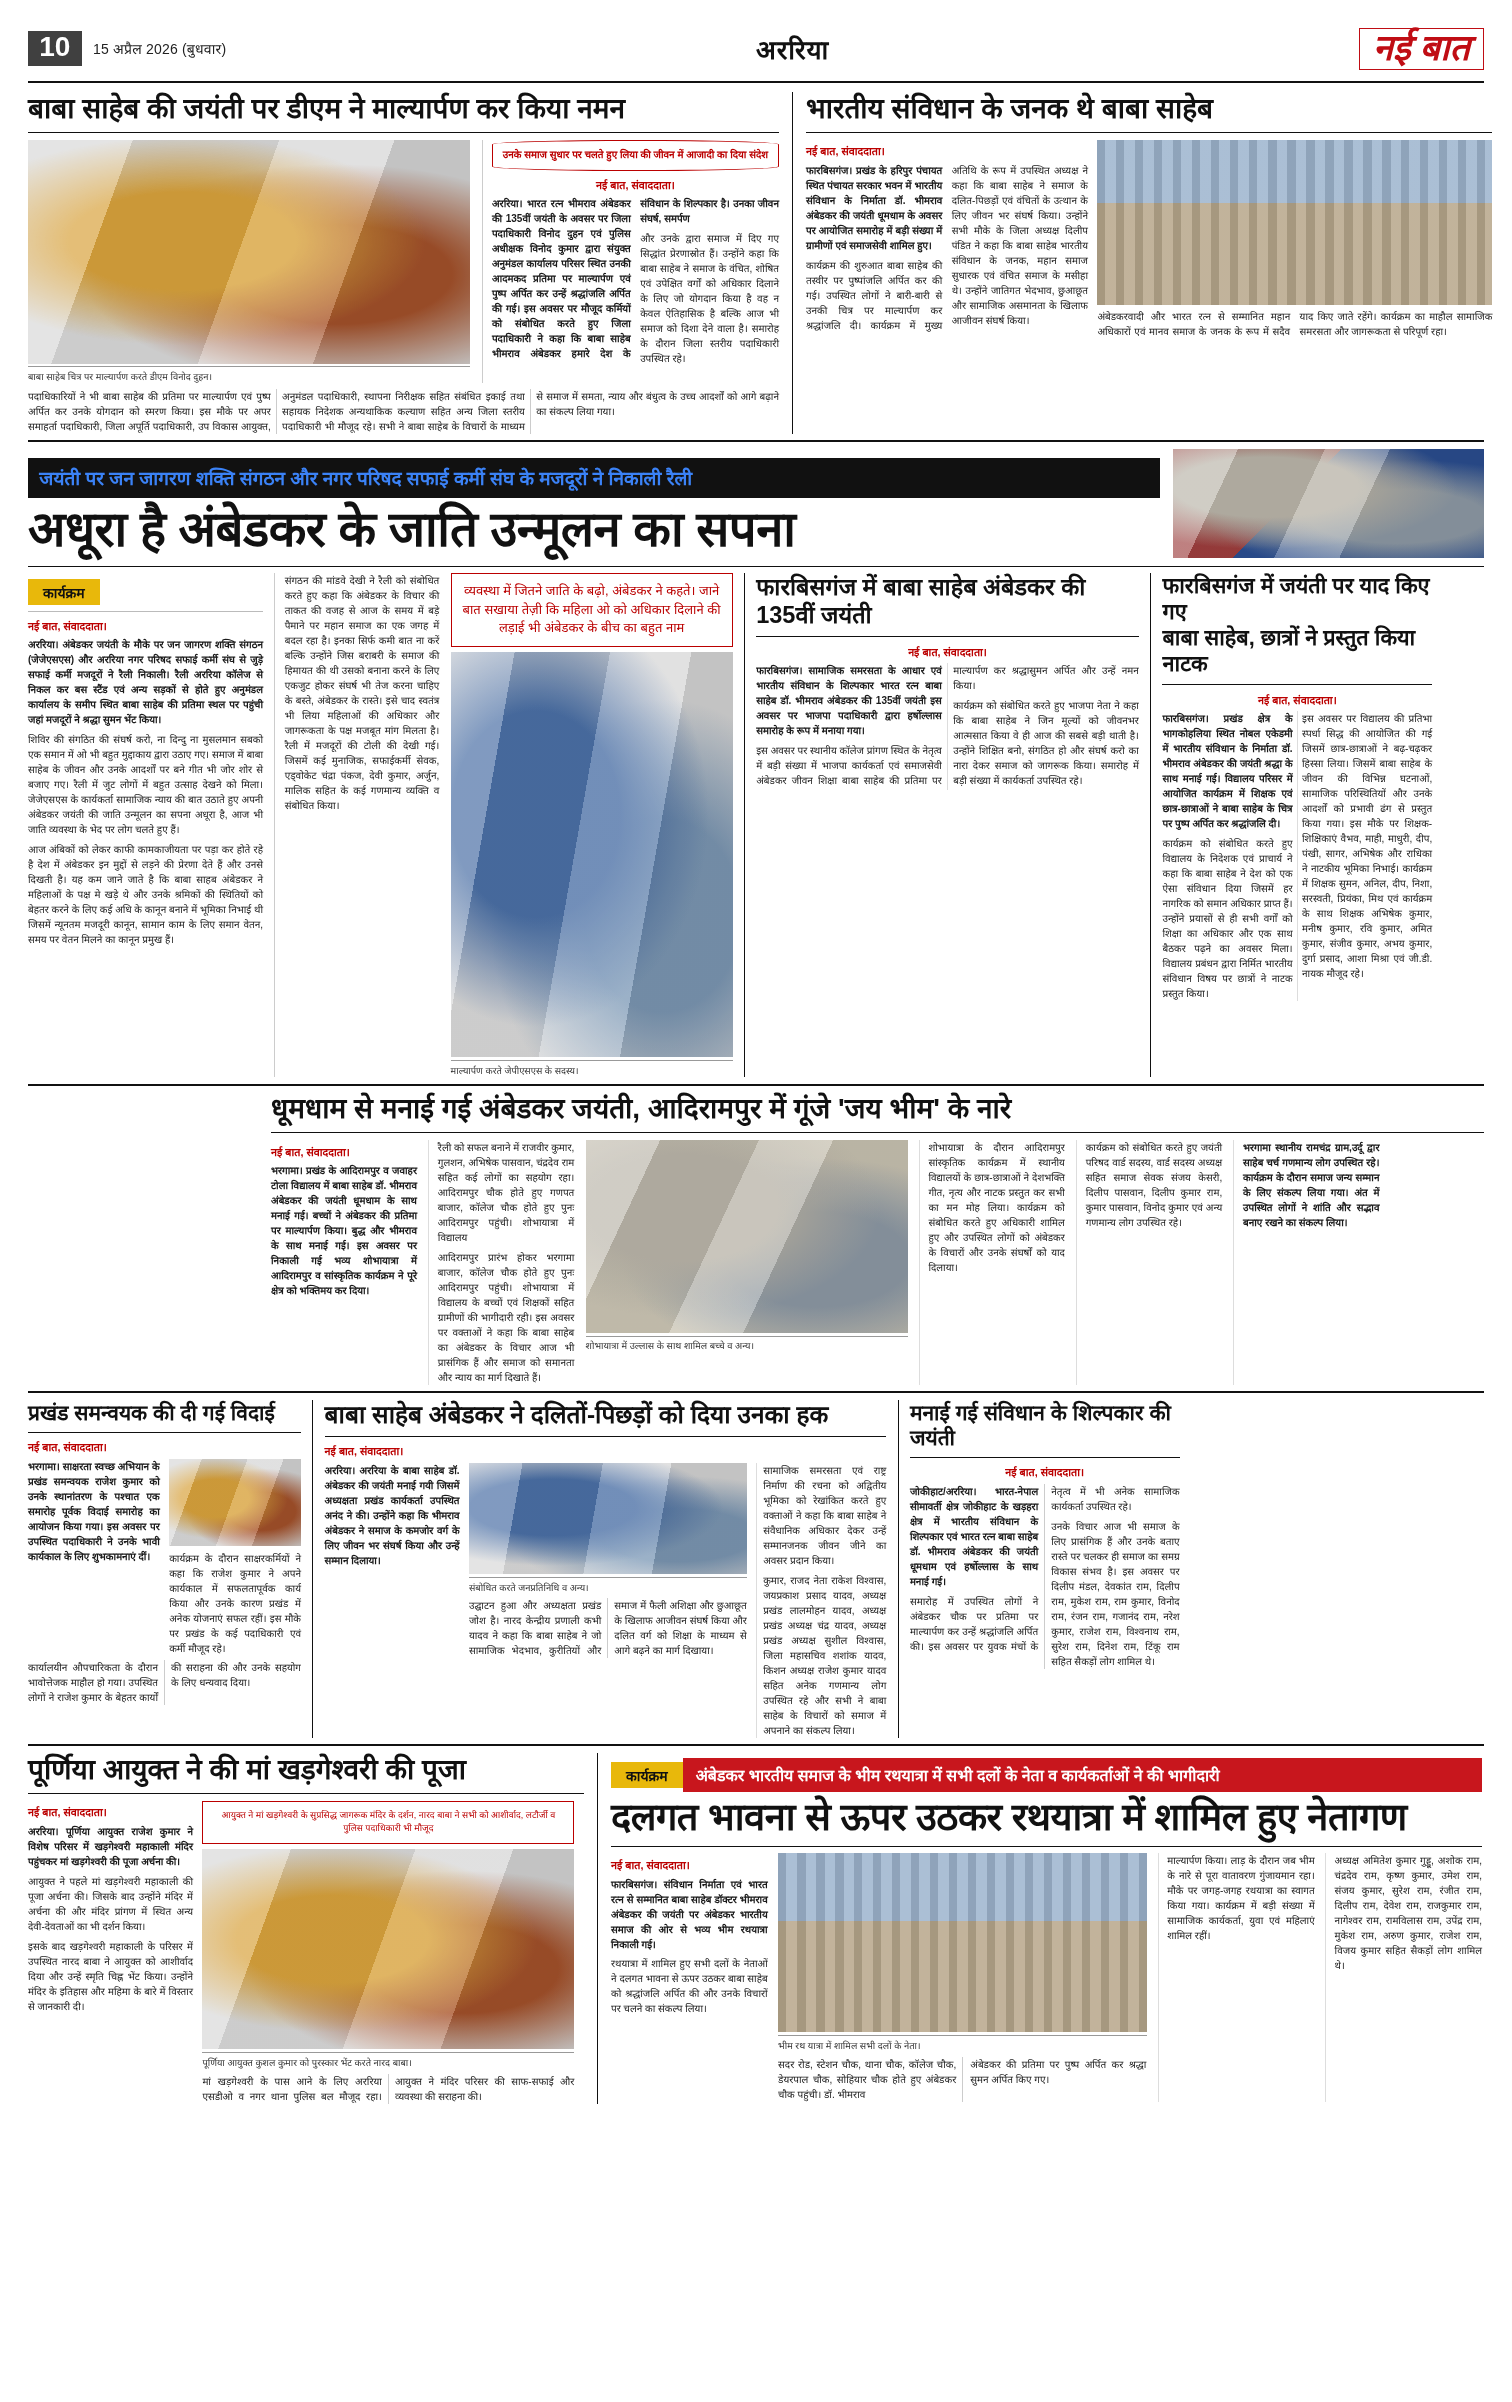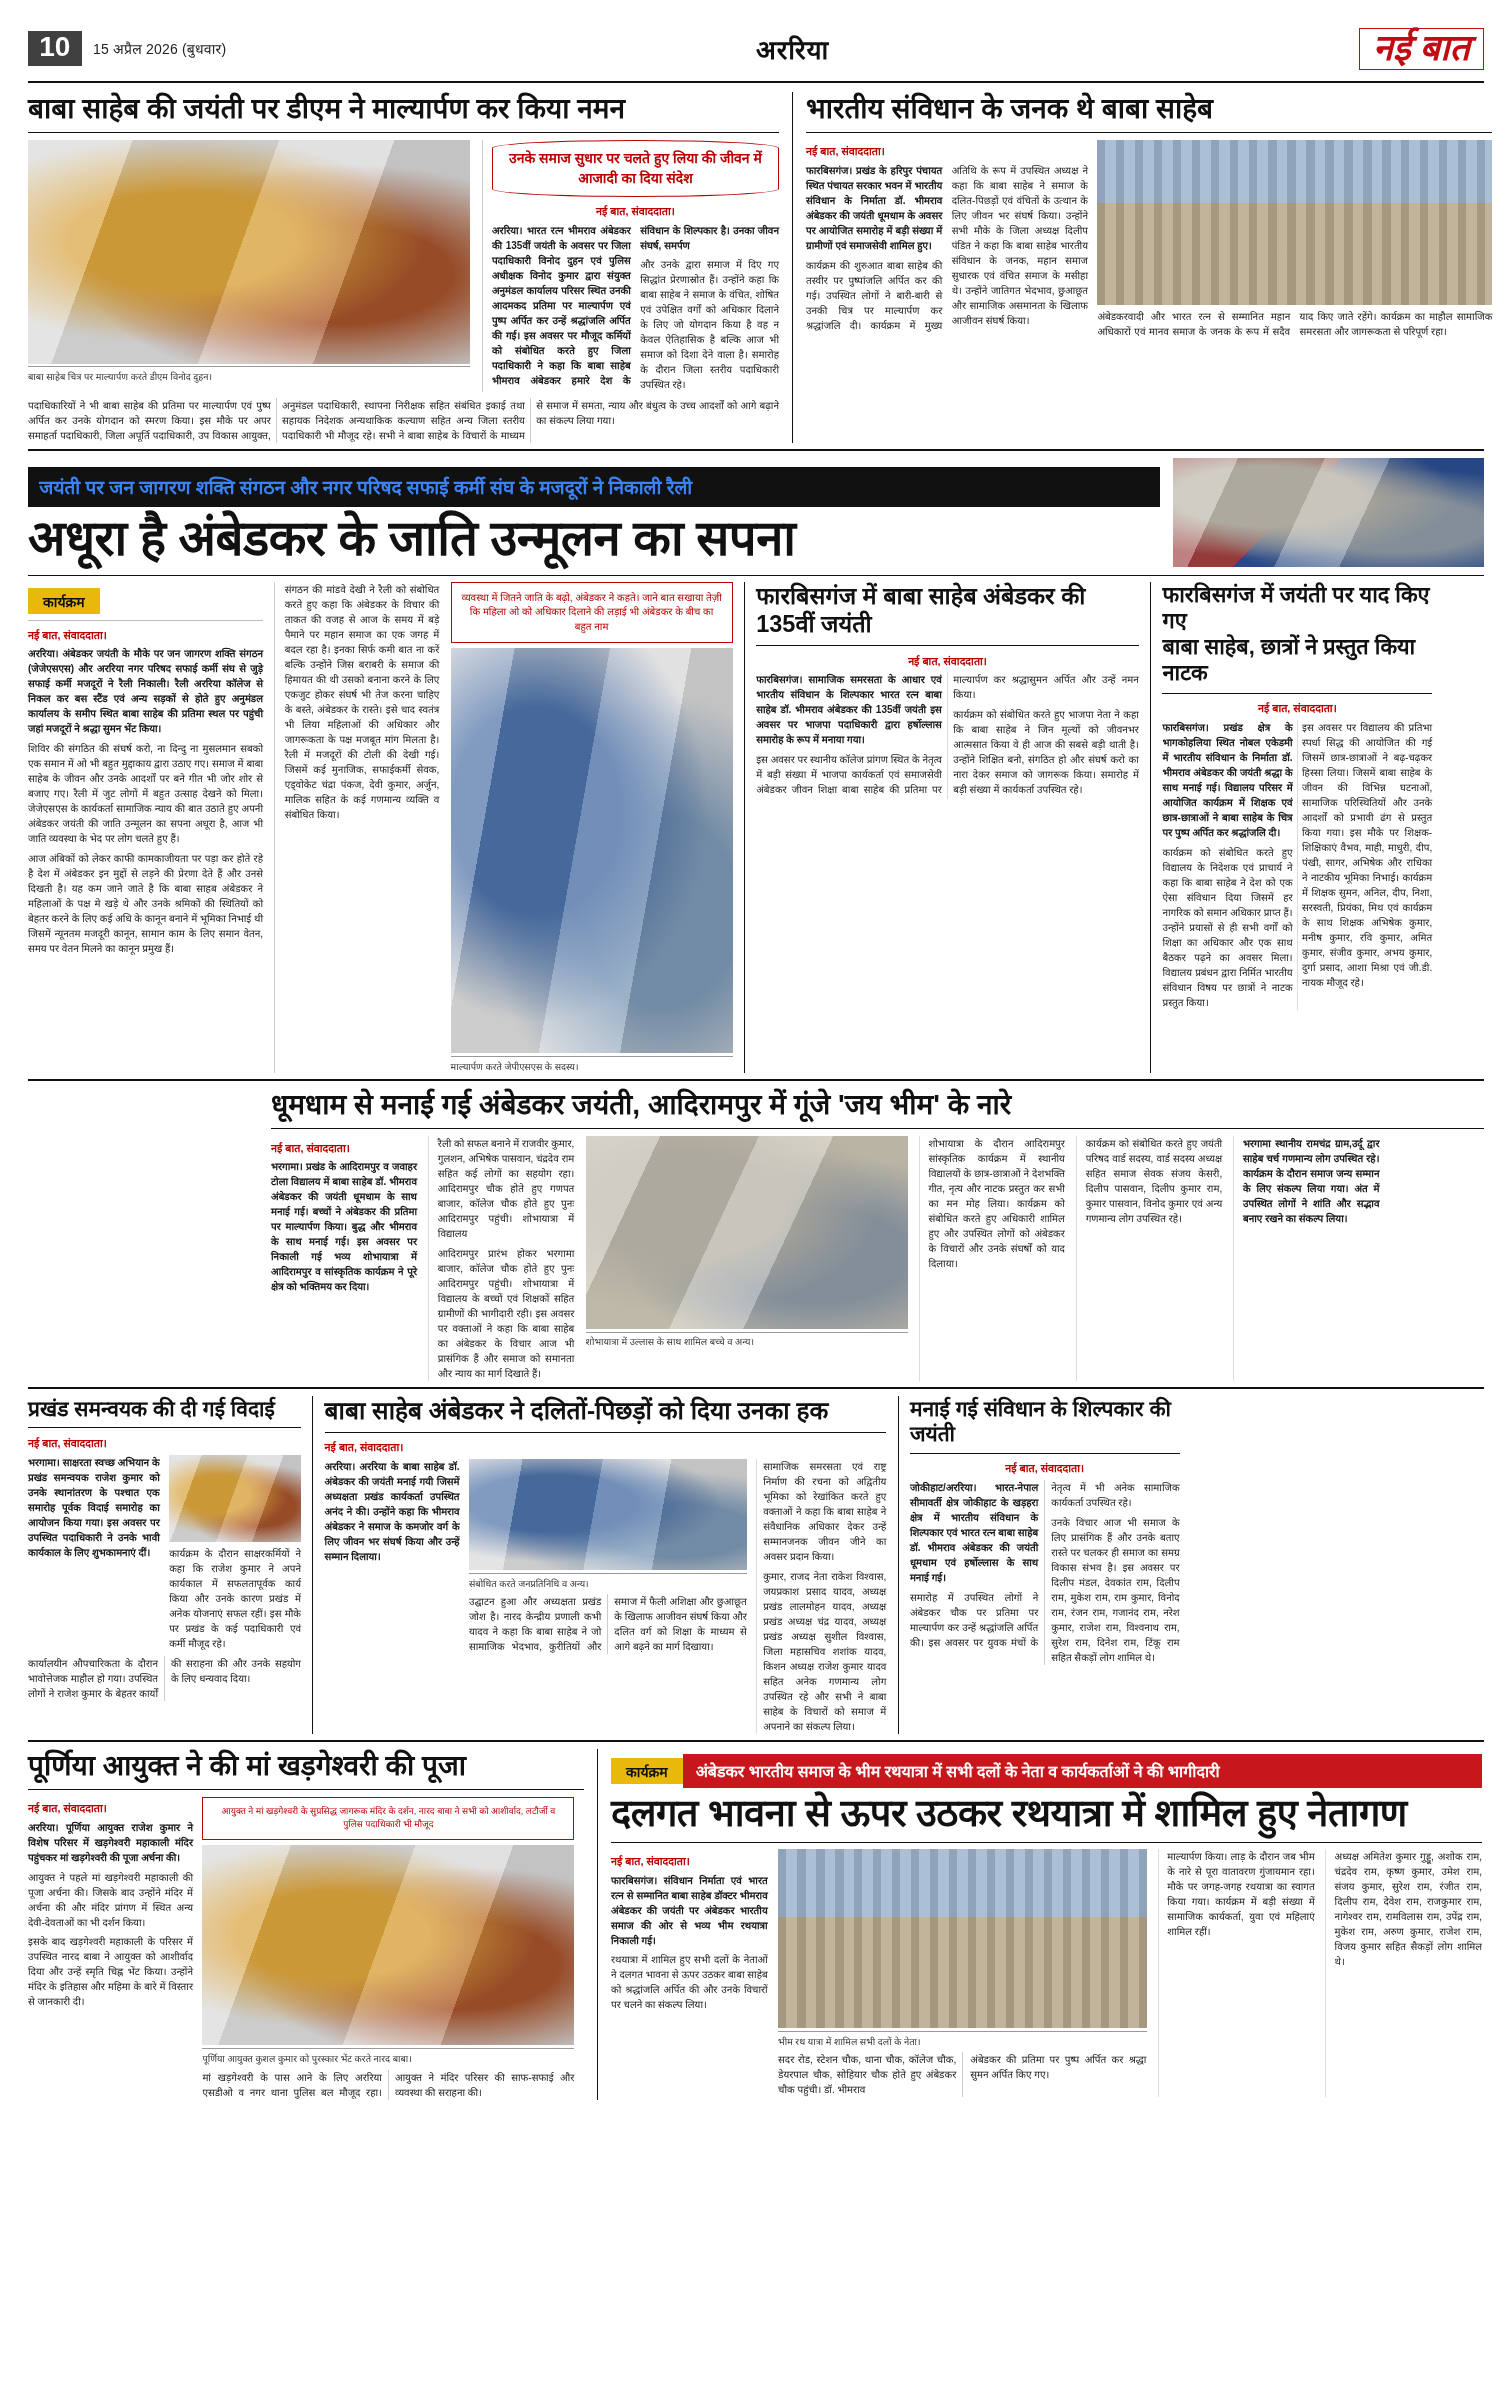--- a/index.html
+++ b/index.html
@@ -79,21 +79,21 @@
   .top-left { width:751px; }
   .top-right { width:701px; border-left:0.9px solid #111; padding-left:13px; }
   .big-head { font-size:29px; font-weight:bold; line-height:1.2; }
   .top-left .big-head { font-size:28px; }
   .top-right .big-head { font-size:28px; }
   .two-col { column-count:2; column-gap:13px; column-rule:0.9px solid #ccc; }
   .three-col { column-count:3; column-gap:11.3px; column-rule:0.9px solid #ccc; }
 
   .callout {
     border:1.9px solid #b00; border-radius:50%/14%;
-    padding:7.5px 9.4px; font-size:14px; line-height:1.45; color:#b00;
+    padding:7.5px 9.4px; font-size:10px; line-height:1.45; color:#b00;
     text-align:center; font-weight:bold; margin-bottom:5.6px;
   }
 
   
   .strip {
     background:#111; color:#3b82f6; font-size:19px; font-weight:bold;
     padding:6.6px 11.3px; margin:9.4px 0 5.6px;
   }
   .mega-head {
     font-size:49px; font-weight:bold; letter-spacing:-0.5px; line-height:1.1;
@@ -206,21 +206,21 @@
       </div>
     </div>
 
     <div style="width:165px; border-left:0.9px solid #ccc; padding-left:9.4px;">
       <div class="body-col">
         <p style="margin:0;">संगठन की मांडवे देखी ने रैली को संबोधित करते हुए कहा कि अंबेडकर के विचार की ताकत की वजह से आज के समय में बड़े पैमाने पर महान समाज का एक जगह में बदल रहा है। इनका सिर्फ कमी बात ना करें बल्कि उन्होंने जिस बराबरी के समाज की हिमायत की थी उसको बनाना करने के लिए एकजुट होकर संघर्ष भी तेज करना चाहिए के बस्ते, अंबेडकर के रास्ते। इसे चाद स्वतंत्र भी लिया महिलाओं की अधिकार और जागरूकता के पक्ष मजबूत मांग मिलता है। रैली में मजदूरों की टोली की देखी गई। जिसमें कई मुनाजिक, सफाईकर्मी सेवक, एड्वोकेट चंद्रा पंकज, देवी कुमार, अर्जुन, मालिक सहित के कई गणमान्य व्यक्ति व संबोधित किया।</p>
       </div>
     </div>
 
     <div style="width:282px;">
-      <div class="callout" style="border:0.9px solid #b00; border-radius:0; font-weight:normal; font-size:10px;">व्यवस्था में जितने जाति के बढ़ो, अंबेडकर ने कहते। जाने बात सखाया तेज़ी कि महिला ओ को अधिकार दिलाने की लड़ाई भी अंबेडकर के बीच का बहुत नाम</div>
+      <div class="callout" style="border:0.9px solid #b00; border-radius:0; font-weight:normal; font-size:13px;">व्यवस्था में जितने जाति के बढ़ो, अंबेडकर ने कहते। जाने बात सखाया तेज़ी कि महिला ओ को अधिकार दिलाने की लड़ाई भी अंबेडकर के बीच का बहुत नाम</div>
       <div class="ph cool" style="height:405px;"></div>
       <div class="caption">माल्यार्पण करते जेपीएसएस के सदस्य।</div>
     </div>
 
     <div style="width:395px; border-left:0.9px solid #111; padding-left:11.3px;">
       <div class="sec-head">फारबिसगंज में बाबा साहेब अंबेडकर की 135वीं जयंती</div>
       <div class="rule"></div>
       <div class="byline">नई बात, संवाददाता।</div>
       <div class="body-col" style="column-count:2; column-gap:11.3px; column-rule:0.9px solid #ddd;">
         <p style="margin:0 0 4.7px;"><span class="lead">फारबिसगंज। सामाजिक समरसता के आधार एवं भारतीय संविधान के शिल्पकार भारत रत्न बाबा साहेब डॉ. भीमराव अंबेडकर की 135वीं जयंती इस अवसर पर भाजपा पदाधिकारी द्वारा हर्षोल्लास समारोह के रूप में मनाया गया।</span></p>

